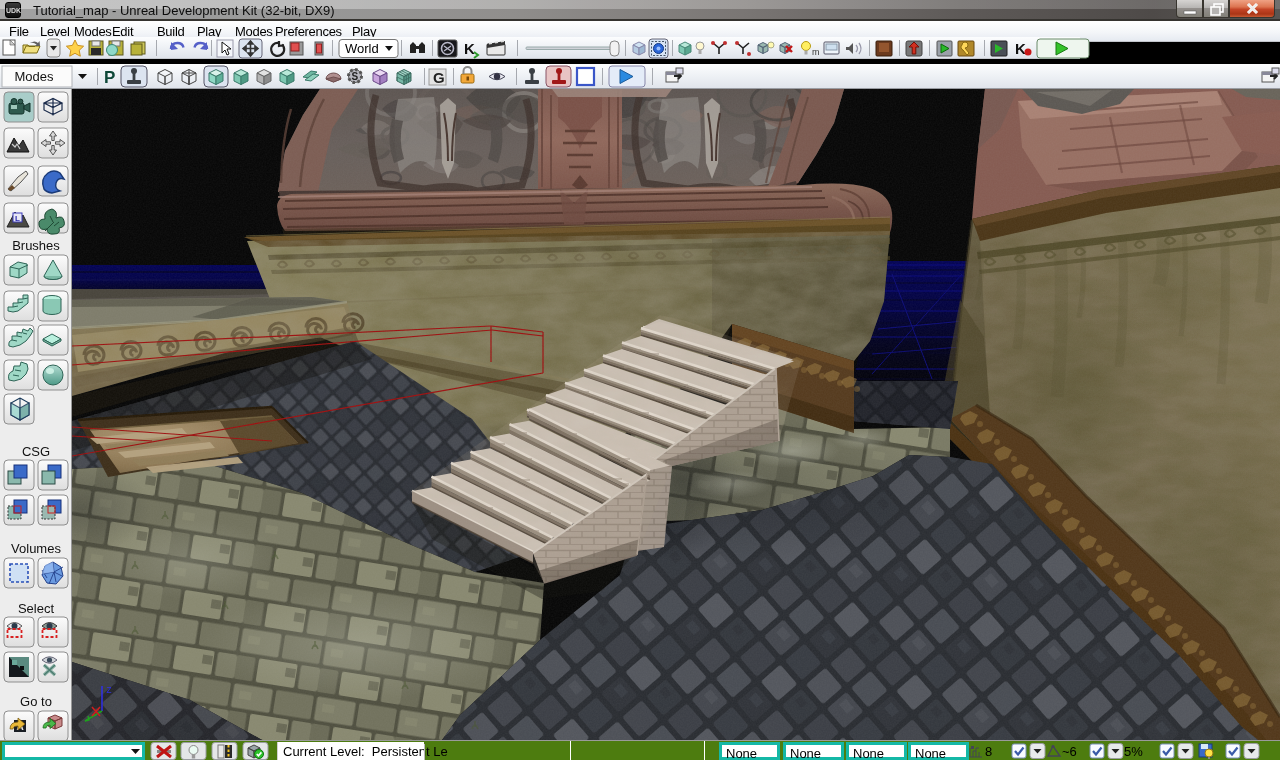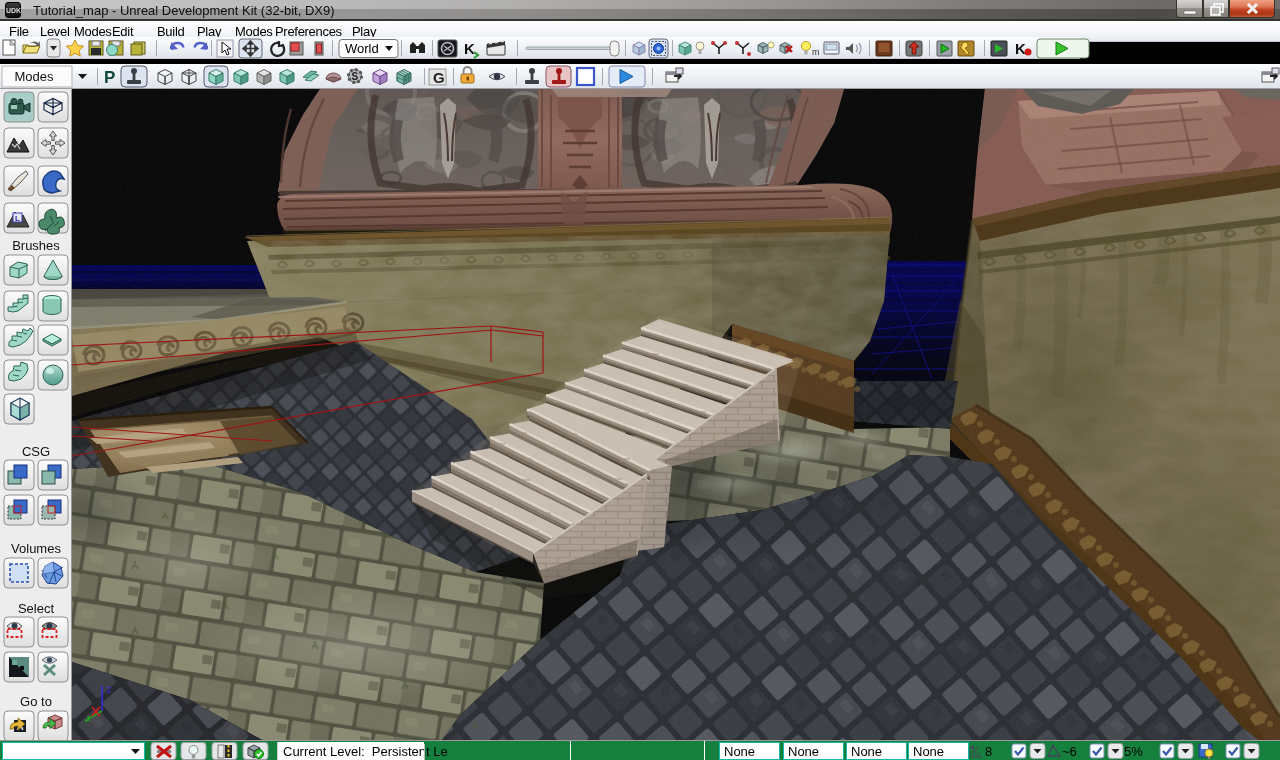--- a/index.html
+++ b/index.html
@@ -11,22 +11,22 @@
 .capbtn{position:absolute;top:0;height:18px;border:1px solid #38352f;border-top:none}
 #btnmin{left:1176px;width:27px;background:linear-gradient(#d6d4d2 0%,#b8b6b4 45%,#938f8c 50%,#828078 100%);border-bottom-left-radius:4px}
 #btnmax{left:1203px;width:26px;background:linear-gradient(#d6d4d2 0%,#b8b6b4 45%,#938f8c 50%,#828078 100%)}
 #btncls{left:1229px;width:46px;background:linear-gradient(#efa284 0%,#dd7551 40%,#c44527 55%,#ab3516 82%,#c75a33 100%);border-bottom-right-radius:4px}
 #menu{position:absolute;left:0;top:21px;width:1280px;height:21px;background:linear-gradient(#ffffff,#f4f6f9 55%,#e6eaf1);border-bottom:1px solid #c3c6cc;font-size:13px;letter-spacing:-.3px;color:#000}
 #menu span{position:absolute;top:3px}
 #tb1{position:absolute;left:0;top:37px;width:1080px;height:22px;background:linear-gradient(#fcfdfe,#eef1f5 50%,#e0e4eb);border-bottom:1px solid #c6c9cf}
 #tb2{position:absolute;left:0;top:64px;width:1280px;height:25px;background:linear-gradient(#fcfdfe,#eef1f5 50%,#e0e4eb);border-bottom:1px solid #9a9da3}
 #side{position:absolute;left:0;top:89px;width:72px;height:651px;background:#ededed;border-right:1px solid #989898}
 #viewport{position:absolute;left:72px;top:89px;width:1208px;height:651px;background:#000}
-#status{position:absolute;left:0;top:740px;width:1280px;height:20px;background:#15803d;border-top:1px solid #9a9a9a;font-size:13px;color:#000}
-.stfield{position:absolute;top:1px;height:18px;background:#fff;border:1px solid #14b8a6;font-size:13px;padding:1px 0 0 4px}
+#status{position:absolute;left:0;top:740px;width:1280px;height:20px;background:#4d7c0f;border-top:1px solid #9a9a9a;font-size:13px;color:#000}
+.stfield{position:absolute;top:1px;height:18px;background:#fff;border:3px solid #14b8a6;font-size:13px;padding:1px 0 0 4px}
 .stsep{position:absolute;top:0;width:1px;height:20px;background:#d6d8da;border-right:1px solid #fff}
 </style></head>
 <body>
 <div id="win">
 <div id="title">
       <div id="ticon">UDK</div>
       <div id="ttext">Tutorial_map - Unreal Development Kit (32-bit, DX9)</div>
 <div class="capbtn" id="btnmin"><svg width="27" height="18">
           <rect x="7" y="11" width="12" height="3" fill="#fff" stroke="#555" stroke-width=".5"></rect>
         </svg></div>

